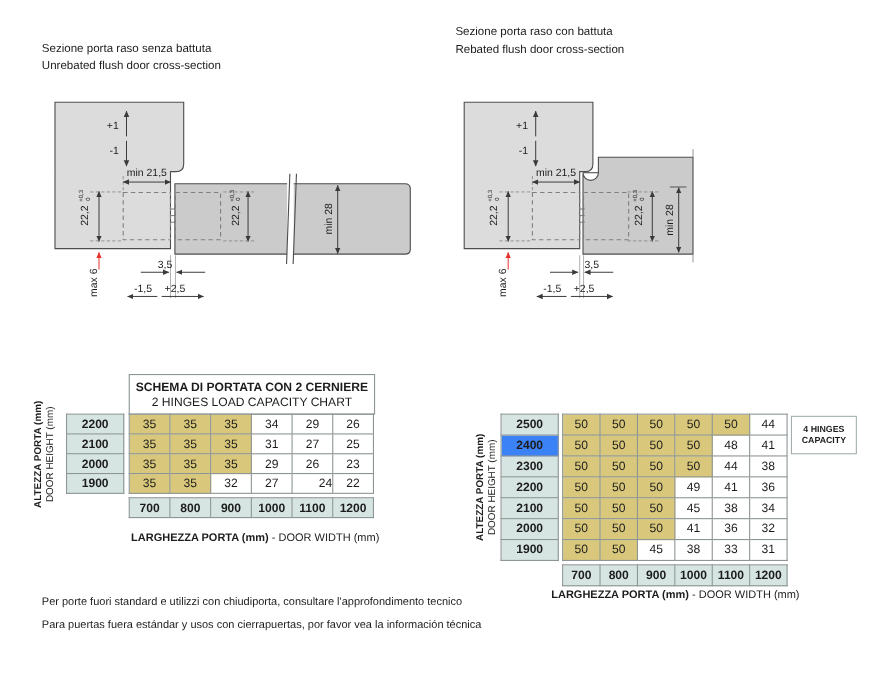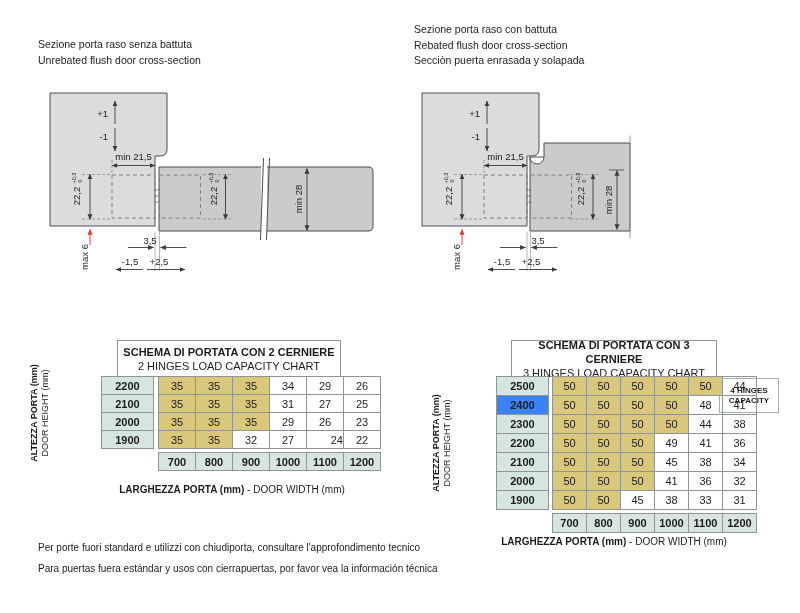--- a/index.html
+++ b/index.html
@@ -6,21 +6,21 @@
   #page{position:relative;width:800px;height:613px;background:#fff;overflow:hidden;
         font-family:"Liberation Sans",sans-serif;color:#1c1c1c;}
   .hdr{position:absolute;font-size:10.5px;line-height:15.5px;}
   .hdr span{display:block;}
   svg{position:absolute;overflow:visible;}
   svg text{font-family:"Liberation Sans",sans-serif;fill:#1c1c1c;}
   .tbl-title{position:absolute;border:1px solid #8d9695;background:#fff;text-align:center;
              display:flex;flex-direction:column;justify-content:center;box-sizing:border-box;}
   .tbl-title .l1{font-weight:bold;font-size:11px;line-height:14px;}
   .tbl-title .l2{font-size:11px;line-height:14px;}
-  table.grid{position:absolute;border-collapse:collapse;table-layout:fixed;margin-left:41px;}
+  table.grid{position:absolute;border-collapse:collapse;table-layout:fixed;}
   table.grid td{border:1px solid #8d9695;text-align:center;font-size:11px;padding:0;
                 font-family:"Liberation Sans",sans-serif;color:#1c1c1c;}
   .side-label{position:absolute;transform:rotate(-90deg);text-align:center;font-size:9px;
               line-height:11px;white-space:nowrap;}
   .side-label .b{font-weight:bold;}
   .blabel{position:absolute;font-size:10px;text-align:center;white-space:nowrap;}
   .blabel .b{font-weight:bold;}
   .notes{position:absolute;font-size:10px;line-height:20.7px;}
   .hinges-note{position:absolute;border:1px solid #a5aeae;background:#fff;font-size:8px;
                font-weight:bold;text-align:center;line-height:10px;display:flex;
@@ -31,21 +31,20 @@
 
 <div id="page">
 
   <div class="hdr" style="left:38px;top:22px;margin-top:15px;">
     <span>Sezione porta raso senza battuta</span>
     <span>Unrebated flush door cross-section</span>
   </div>
   <div class="hdr" style="left:414px;top:22px;">
     <span>Sezione porta raso con battuta</span>
     <span>Rebated flush door cross-section</span>
-    <span>Secciòn puerta enrasada y solapada</span>
   </div>
 
   <svg id="diag-left" style="left:40px;top:85px;" width="350" height="195" viewBox="40 85 350 195">
     <defs>
       <marker id="ah" viewBox="0 0 10 10" refX="8.5" refY="5" markerWidth="7" markerHeight="7" orient="auto-start-reverse">
         <path d="M0,1 L9,5 L0,9 Z" fill="#3a3a3a"></path>
       </marker>
       <marker id="ahr" viewBox="0 0 10 10" refX="8.5" refY="5" markerWidth="7" markerHeight="7" orient="auto-start-reverse">
         <path d="M0,1 L9,5 L0,9 Z" fill="#e6332a"></path>
       </marker>
@@ -161,24 +160,20 @@
   </div>
   <div class="side-label" style="left:-18px;top:402px;width:116px;height:22px;">
     <div class="b">ALTEZZA PORTA (mm)</div>
     <div>DOOR HEIGHT (mm)</div>
   </div>
   <div id="t2-anchor"></div>
   <div class="blabel" style="left:82px;top:484px;width:300px;">
     <span class="b">LARGHEZZA PORTA (mm)</span><span> - DOOR WIDTH (mm)</span>
   </div>
 
-  <div class="tbl-title" style="left:511px;top:340px;width:206px;height:37px;">
-    <div class="l1">SCHEMA DI PORTATA CON 3 CERNIERE</div>
-    <div class="l2">3 HINGES LOAD CAPACITY CHART</div>
-  </div>
   <div class="side-label" style="left:384px;top:432px;width:116px;height:22px;">
     <div class="b">ALTEZZA PORTA (mm)</div>
     <div>DOOR HEIGHT (mm)</div>
   </div>
   <div class="hinges-note" style="left:719px;top:378px;width:60px;height:35px;">
     <div>4 HINGES</div>
     <div>CAPACITY</div>
   </div>
   <div class="blabel" style="left:464px;top:536px;width:300px;">
     <span class="b">LARGHEZZA PORTA (mm)</span><span> - DOOR WIDTH (mm)</span>

